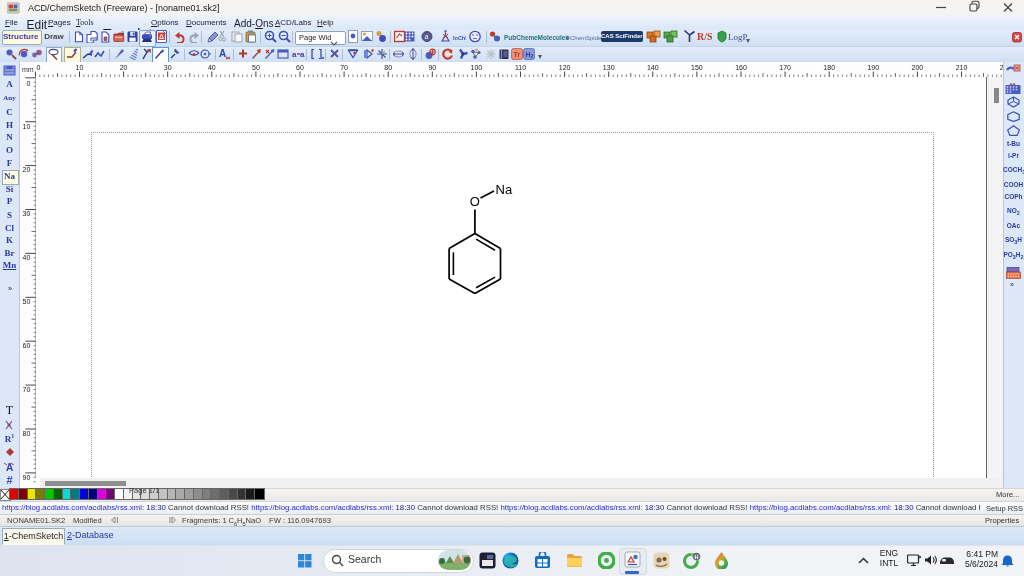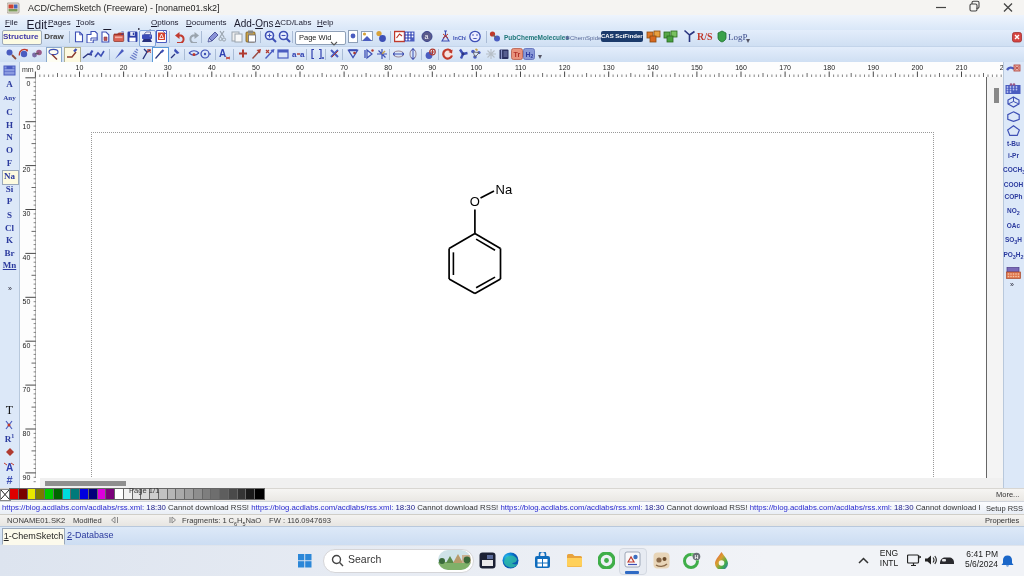--- a/index.html
+++ b/index.html
@@ -20,21 +20,21 @@
 <svg class="abs" style="left:930px;top:0px" width="94" height="15">
 <line x1="6" y1="7.5" x2="16" y2="7.5" stroke="#444" stroke-width="1.2"></line>
 <rect x="40" y="4" width="7" height="7" rx="1.5" fill="none" stroke="#444" stroke-width="1.1"></rect>
 <path d="M42 4 v-1.2 a1.5 1.5 0 0 1 1.5 -1.5 h4 a1.5 1.5 0 0 1 1.5 1.5 v4 a1.5 1.5 0 0 1 -1.5 1.5 h-1.2" fill="none" stroke="#444" stroke-width="1.1"></path>
 <path d="M74 3.5 L82 11.5 M82 3.5 L74 11.5" stroke="#444" stroke-width="1.3"></path>
 </svg>
 <div class="abs" style="left:0;top:15px;width:1024px;height:15px;background:linear-gradient(#eef4fd,#d9e7f8);"></div>
 <div class="abs" style="left:5px;top:18px;font-size:8px;color:#1b1b2e;"><u>F</u>ile</div>
 <div class="abs" style="left:26.5px;top:18px;font-size:12px;color:#1b1b2e;"><u>E</u>dit</div>
 <div class="abs" style="left:48px;top:18px;font-size:8px;color:#1b1b2e;"><u>P</u>ages</div>
-<div class="abs" style="left:76px;top:18px;font-size:8px;color:#1b1b2e;"><u>T</u>ools</div>
+<div class="abs" style="left:76px;top:18px;font-size:8px;color:#1b1b2e;font-family:Liberation Serif, serif;"><u>T</u>ools</div>
 <div class="abs" style="left:103px;top:26px;font-size:14px;color:#1b1b2e;">T<u>e</u>mplates</div>
 <div class="abs" style="left:151px;top:18px;font-size:8px;color:#1b1b2e;"><u>O</u>ptions</div>
 <div class="abs" style="left:186px;top:18px;font-size:8px;color:#1b1b2e;"><u>D</u>ocuments</div>
 <div class="abs" style="left:234px;top:18px;font-size:10px;color:#1b1b2e;">Add-<u>O</u>ns</div>
 <div class="abs" style="left:275px;top:18px;font-size:8px;color:#1b1b2e;"><u>A</u>CD/Labs</div>
 <div class="abs" style="left:317px;top:18px;font-size:8px;color:#1b1b2e;"><u>H</u>elp</div>
 <div class="abs" style="left:0;top:30px;width:1024px;height:16px;background:linear-gradient(#e3edfb,#cfdff3);border-bottom:1px solid #c3d4ea;"></div>
 <div class="abs" style="left:0;top:47px;width:1024px;height:15px;background:linear-gradient(#e3edfb,#cfdff3);border-bottom:1px solid #bccee6;"></div>
 <div class="abs" style="left:2px;top:30px;width:38px;height:13px;background:#fcfbe2;border:1px solid #9daabb;border-radius:2px;font-size:8px;font-weight:bold;color:#3f37a8;line-height:12px;">Structure</div>
 <div class="abs" style="left:42px;top:30px;width:24px;height:13px;font-size:8px;font-weight:bold;color:#444;text-align:center;line-height:13px;">Draw</div>

